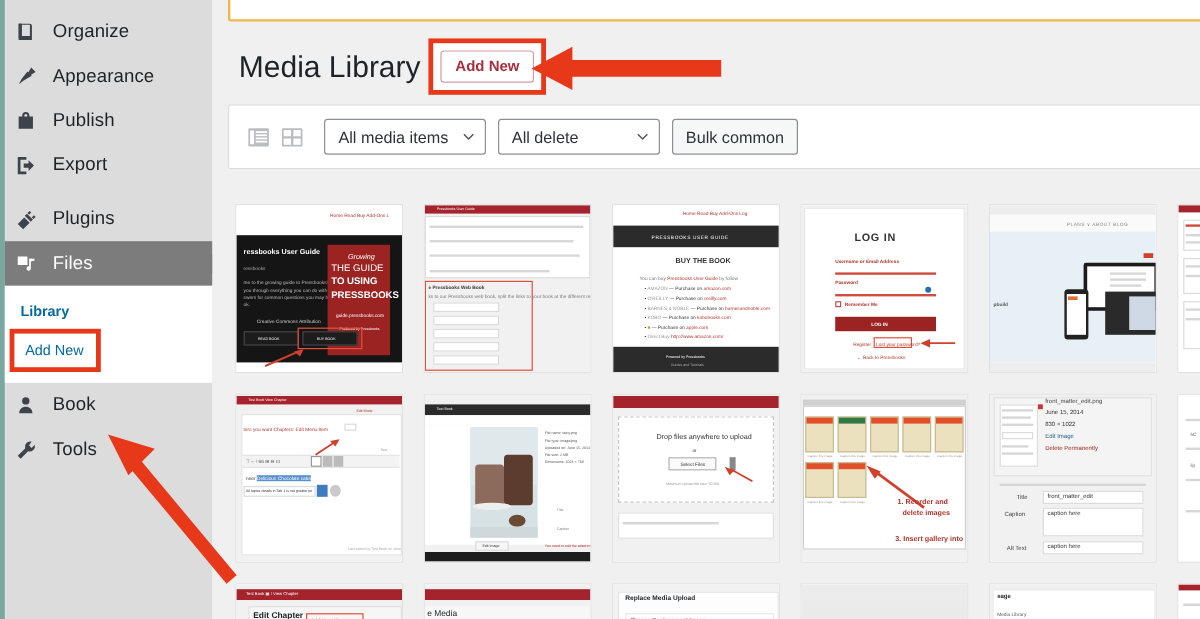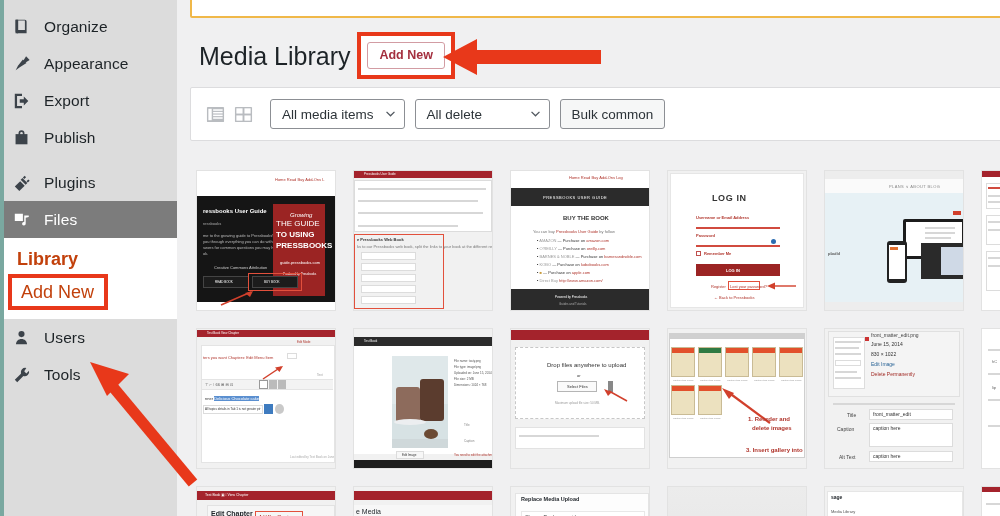--- a/index.html
+++ b/index.html
@@ -44,21 +44,21 @@
     margin-top: -8px;
     border-top: 8px solid transparent;
     border-bottom: 8px solid transparent;
     border-left: 11px solid #7c7c7c;
   }
   .submenu {
     background: #fff;
     padding: 6px 0 9px 0;
   }
   .sub-item {
-    font-size: 18px; color: #c2410c;
+    font-size: 12px; color: #0369a1;
     padding: 5px 0 5px 13px;
     font-weight: bold;
     line-height: 20px;
   }
   .sub-item.highlight-box {
     position: relative;
     display: inline-block;
     margin-left: 4px;
     padding: 4px 10px 4px 9px;
     border: 4px solid #e8381a;
@@ -215,36 +215,36 @@
         <svg width="18" height="18" viewBox="0 0 20 20" fill="currentColor">
             <path d="M14.5 1.5l4 4-5 3-2-2 3-5z"></path>
             <path d="M11 5l4 4-7.5 4.5L3 17l2.5-5L11 5z"></path>
           </svg>
       </span>
       <span class="lbl">Appearance</span>
     </div>
 
     <div class="nav-item">
       <span class="ico">
+        <svg width="17" height="17" viewBox="0 0 20 20" fill="currentColor">
+            <path d="M3 6h14v12H3V6z"></path>
+            <path d="M6.5 7V5a3.5 3.5 0 017 0v2h-2V5a1.5 1.5 0 00-3 0v2h-2z"></path>
+          </svg>
+      </span>
+      <span class="lbl">Publish</span>
+    </div>
+
+    <div class="nav-item">
+      <span class="ico">
         <svg width="18" height="18" viewBox="0 0 20 20" fill="currentColor">
             <path d="M2 2h8v2.5H4.5v11H10V18H2V2z"></path>
             <path d="M12 5l5 5-5 5v-3H7.5V8H12V5z"></path>
           </svg>
       </span>
       <span class="lbl">Export</span>
-    </div>
-
-    <div class="nav-item">
-      <span class="ico">
-        <svg width="17" height="17" viewBox="0 0 20 20" fill="currentColor">
-            <path d="M3 6h14v12H3V6z"></path>
-            <path d="M6.5 7V5a3.5 3.5 0 017 0v2h-2V5a1.5 1.5 0 00-3 0v2h-2z"></path>
-          </svg>
-      </span>
-      <span class="lbl">Publish</span>
     </div>
 
     <div class="nav-item spacer-top">
       <span class="ico">
         <svg width="18" height="18" viewBox="0 0 20 20" fill="currentColor">
             <path d="M2 14l6-6 5 5-6 6-5-5z"></path>
             <path d="M13 2l1.5 1.5-2 2L11 4l2-2zm4 4L18.5 7.5l-2 2L15 8l2-2z"></path>
             <path d="M10.5 4.5L16 10l-2 2-5.5-5.5 2-2z"></path>
           </svg>
       </span>
@@ -269,21 +269,21 @@
       </div>
     </div>
 
     <div class="nav-item">
       <span class="ico">
         <svg width="17" height="17" viewBox="0 0 20 20" fill="currentColor">
             <circle cx="10" cy="6" r="3.6"></circle>
             <path d="M3.5 18c0-3.6 2.9-6.2 6.5-6.2s6.5 2.6 6.5 6.2H3.5z"></path>
           </svg>
       </span>
-      <span class="lbl">Users</span>
+      <span class="lbl">Book</span>
     </div>
 
     <div class="nav-item">
       <span class="ico">
         <svg width="18" height="18" viewBox="0 0 20 20" fill="currentColor">
             <path d="M14.8 2.2a5 5 0 00-6 6.3L2 15.3 4.7 18l6.8-6.8a5 5 0 006.3-6l-3 3-2.3-2.3 2.3-3.7z"></path>
           </svg>
       </span>
       <span class="lbl">Tools</span>
     </div>

